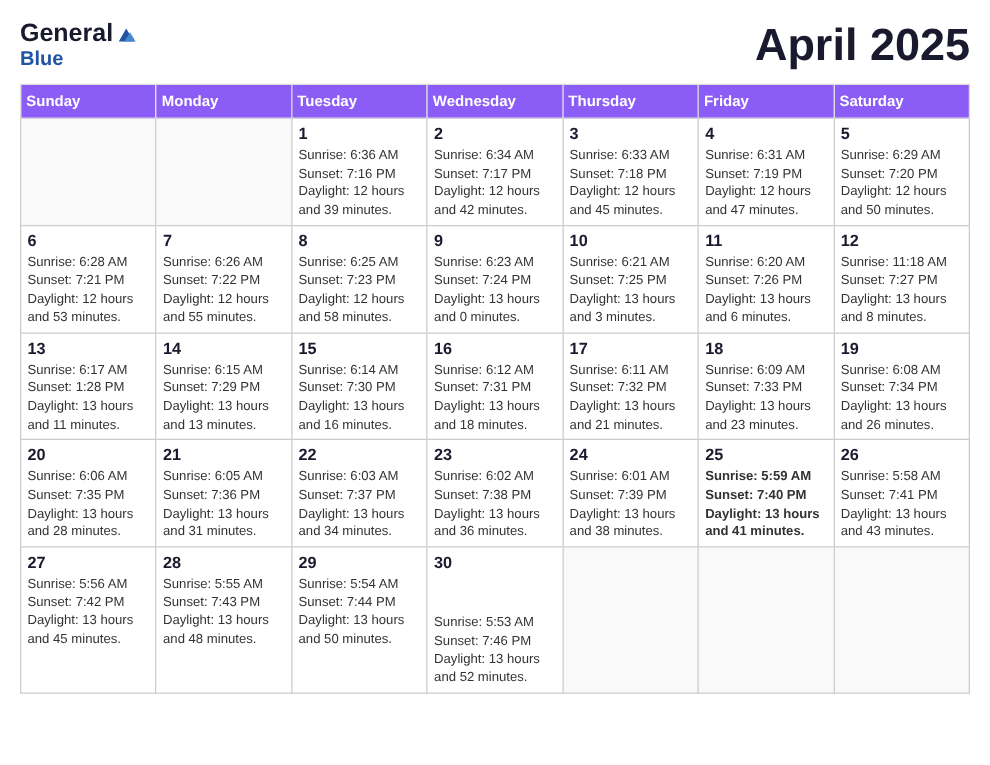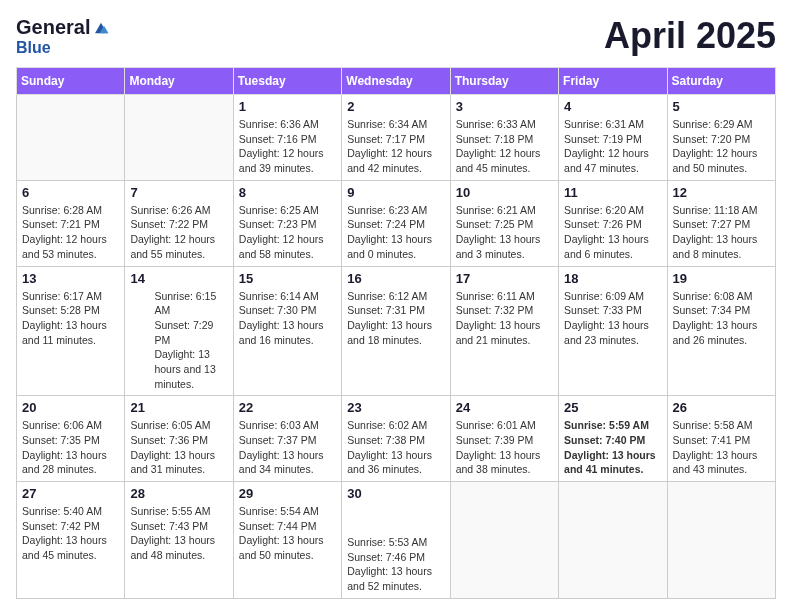--- a/index.html
+++ b/index.html
@@ -203,26 +203,26 @@
           <div class="day-number">12</div>
           <div class="day-info" style="white-space: pre-line;">Sunrise: 11:18 AM
 Sunset: 7:27 PM
 Daylight: 13 hours and 8 minutes.</div>
         </td>
       </tr>
       <tr>
         <td>
           <div class="day-number">13</div>
           <div class="day-info" style="white-space: pre-line;">Sunrise: 6:17 AM
-Sunset: 5:28 PM
+Sunset: 1:28 PM
 Daylight: 13 hours and 11 minutes.</div>
         </td>
         <td>
           <div class="day-number">14</div>
-          <div class="day-info" style="white-space: pre-line; margin-left: 24px;">Sunrise: 6:15 AM
+          <div class="day-info" style="white-space: pre-line;">Sunrise: 6:15 AM
 Sunset: 7:29 PM
 Daylight: 13 hours and 13 minutes.</div>
         </td>
         <td>
           <div class="day-number">15</div>
           <div class="day-info" style="white-space: pre-line;">Sunrise: 6:14 AM
 Sunset: 7:30 PM
 Daylight: 13 hours and 16 minutes.</div>
         </td>
         <td>
@@ -290,21 +290,21 @@
         <td>
           <div class="day-number">26</div>
           <div class="day-info" style="white-space: pre-line;">Sunrise: 5:58 AM
 Sunset: 7:41 PM
 Daylight: 13 hours and 43 minutes.</div>
         </td>
       </tr>
       <tr>
         <td>
           <div class="day-number">27</div>
-          <div class="day-info" style="white-space: pre-line;">Sunrise: 5:40 AM
+          <div class="day-info" style="white-space: pre-line;">Sunrise: 5:56 AM
 Sunset: 7:42 PM
 Daylight: 13 hours and 45 minutes.</div>
         </td>
         <td>
           <div class="day-number">28</div>
           <div class="day-info" style="white-space: pre-line;">Sunrise: 5:55 AM
 Sunset: 7:43 PM
 Daylight: 13 hours and 48 minutes.</div>
         </td>
         <td>

